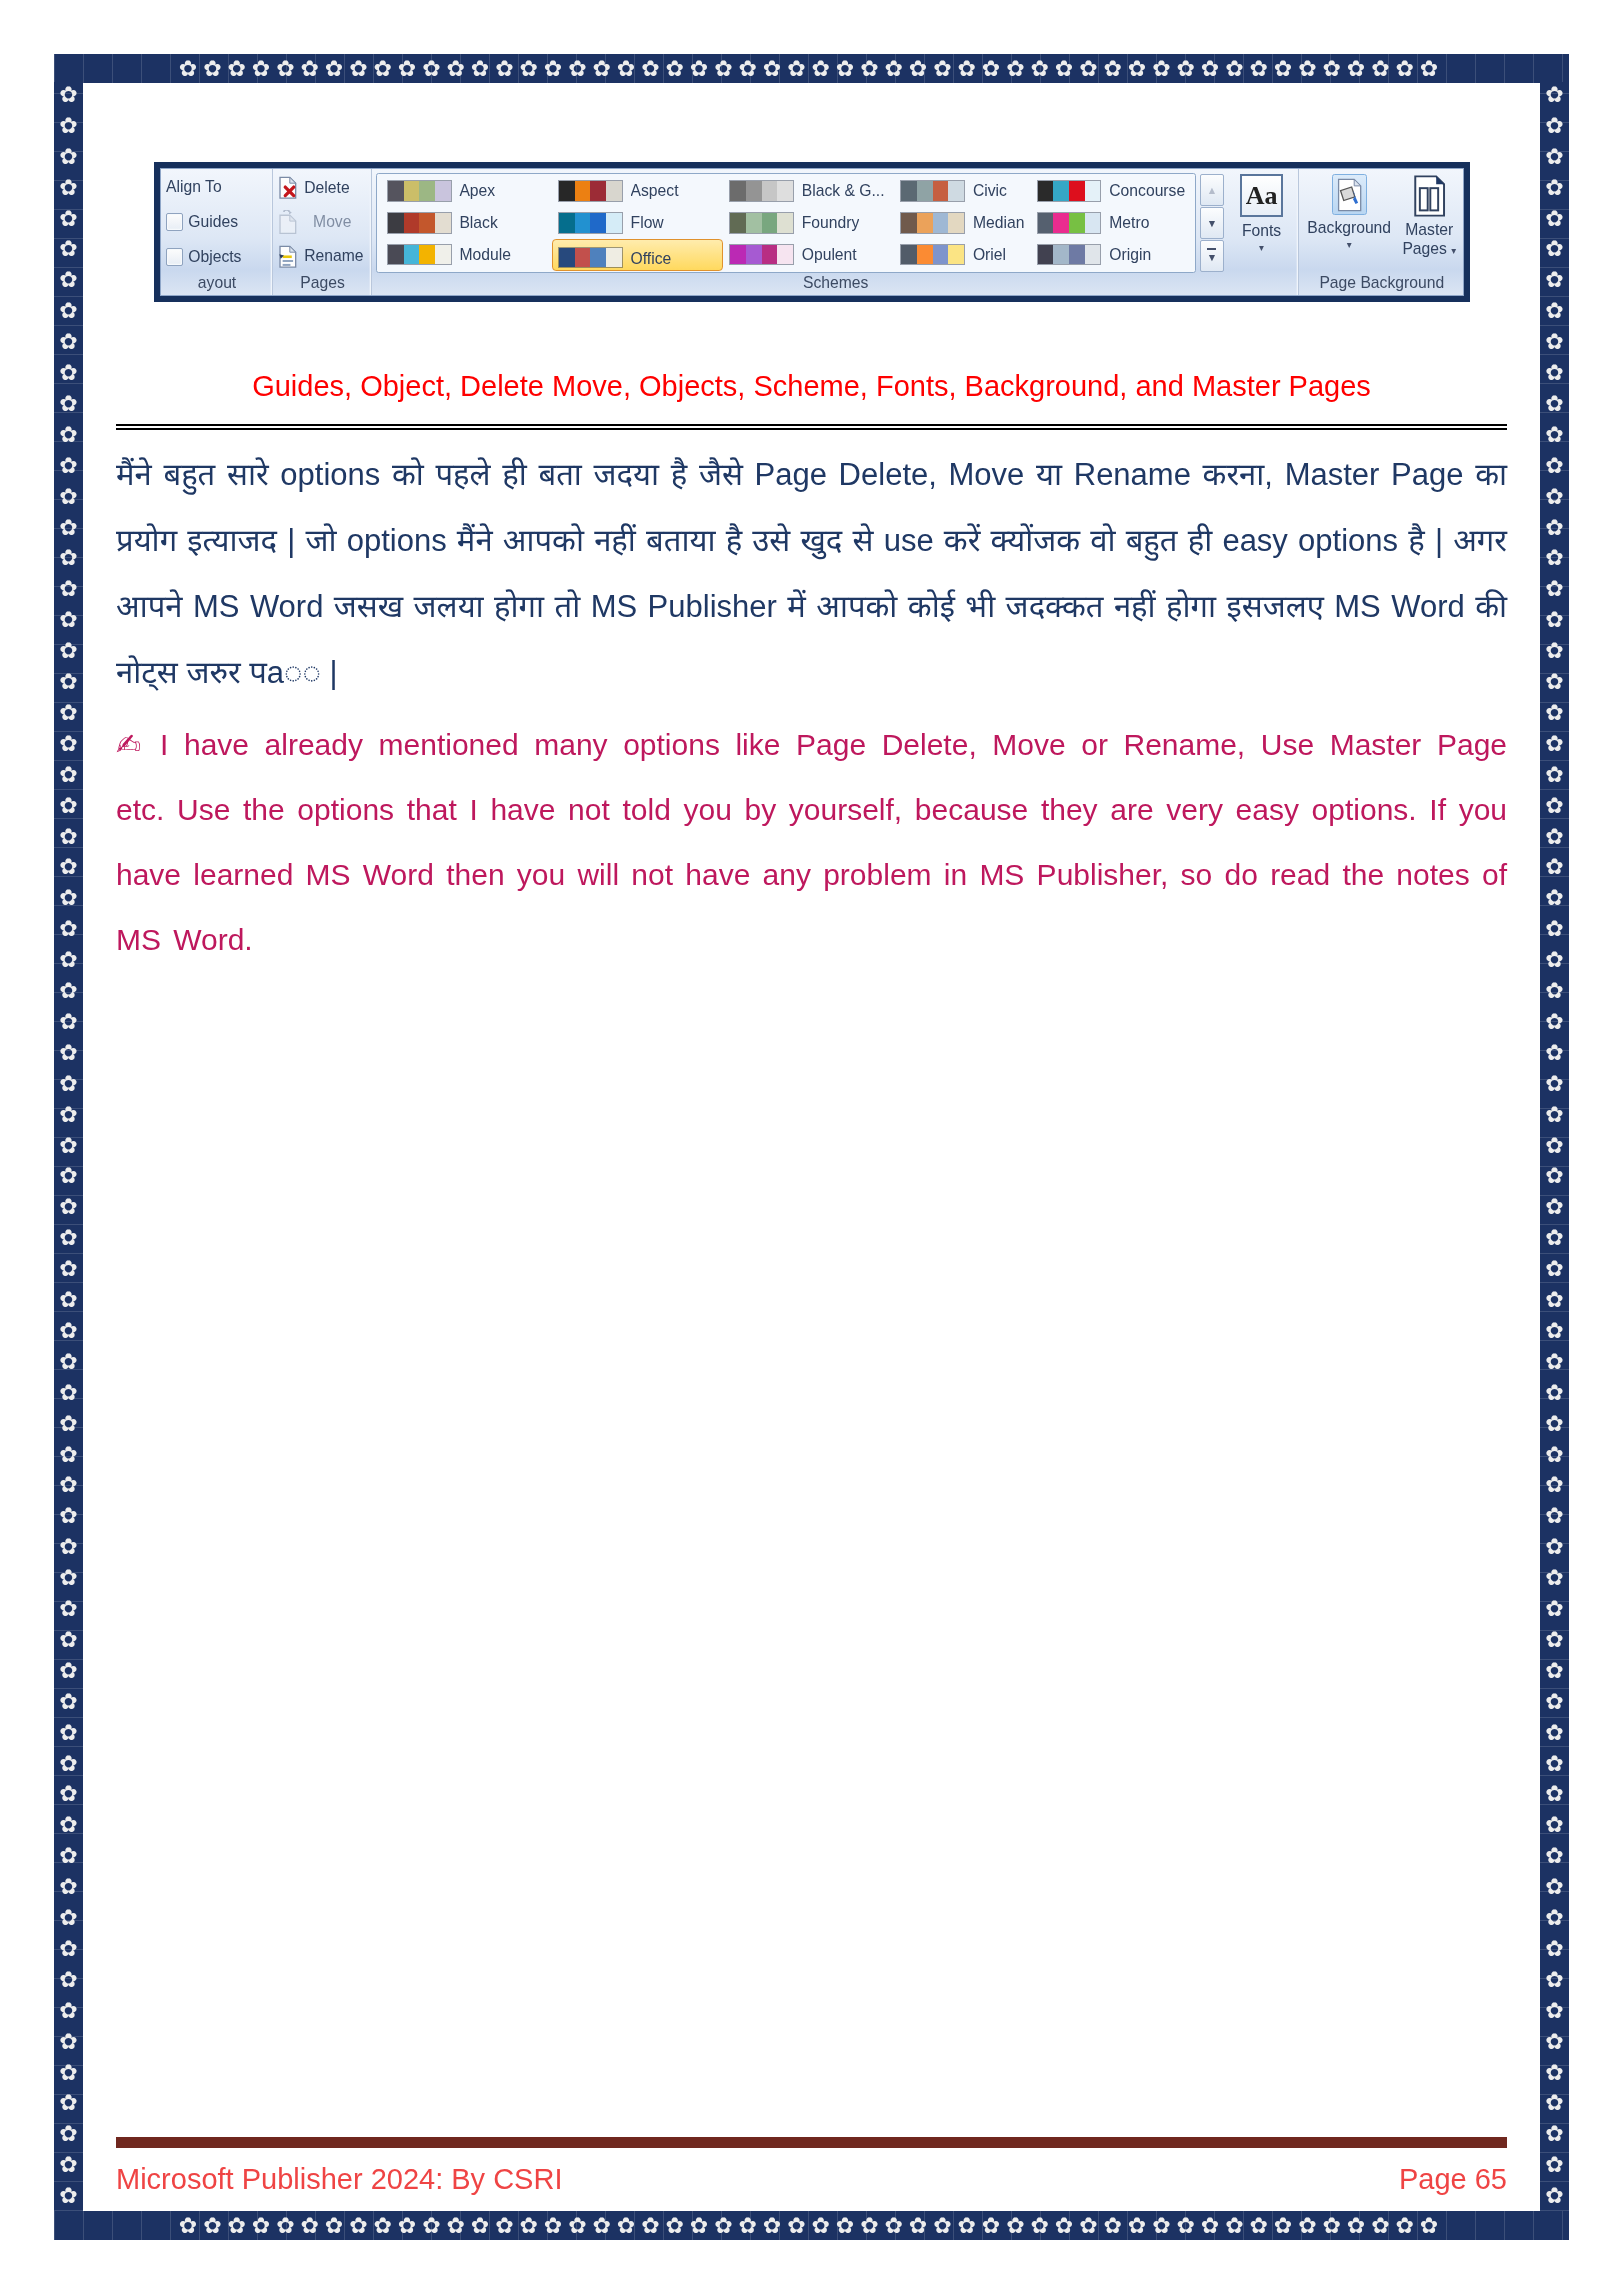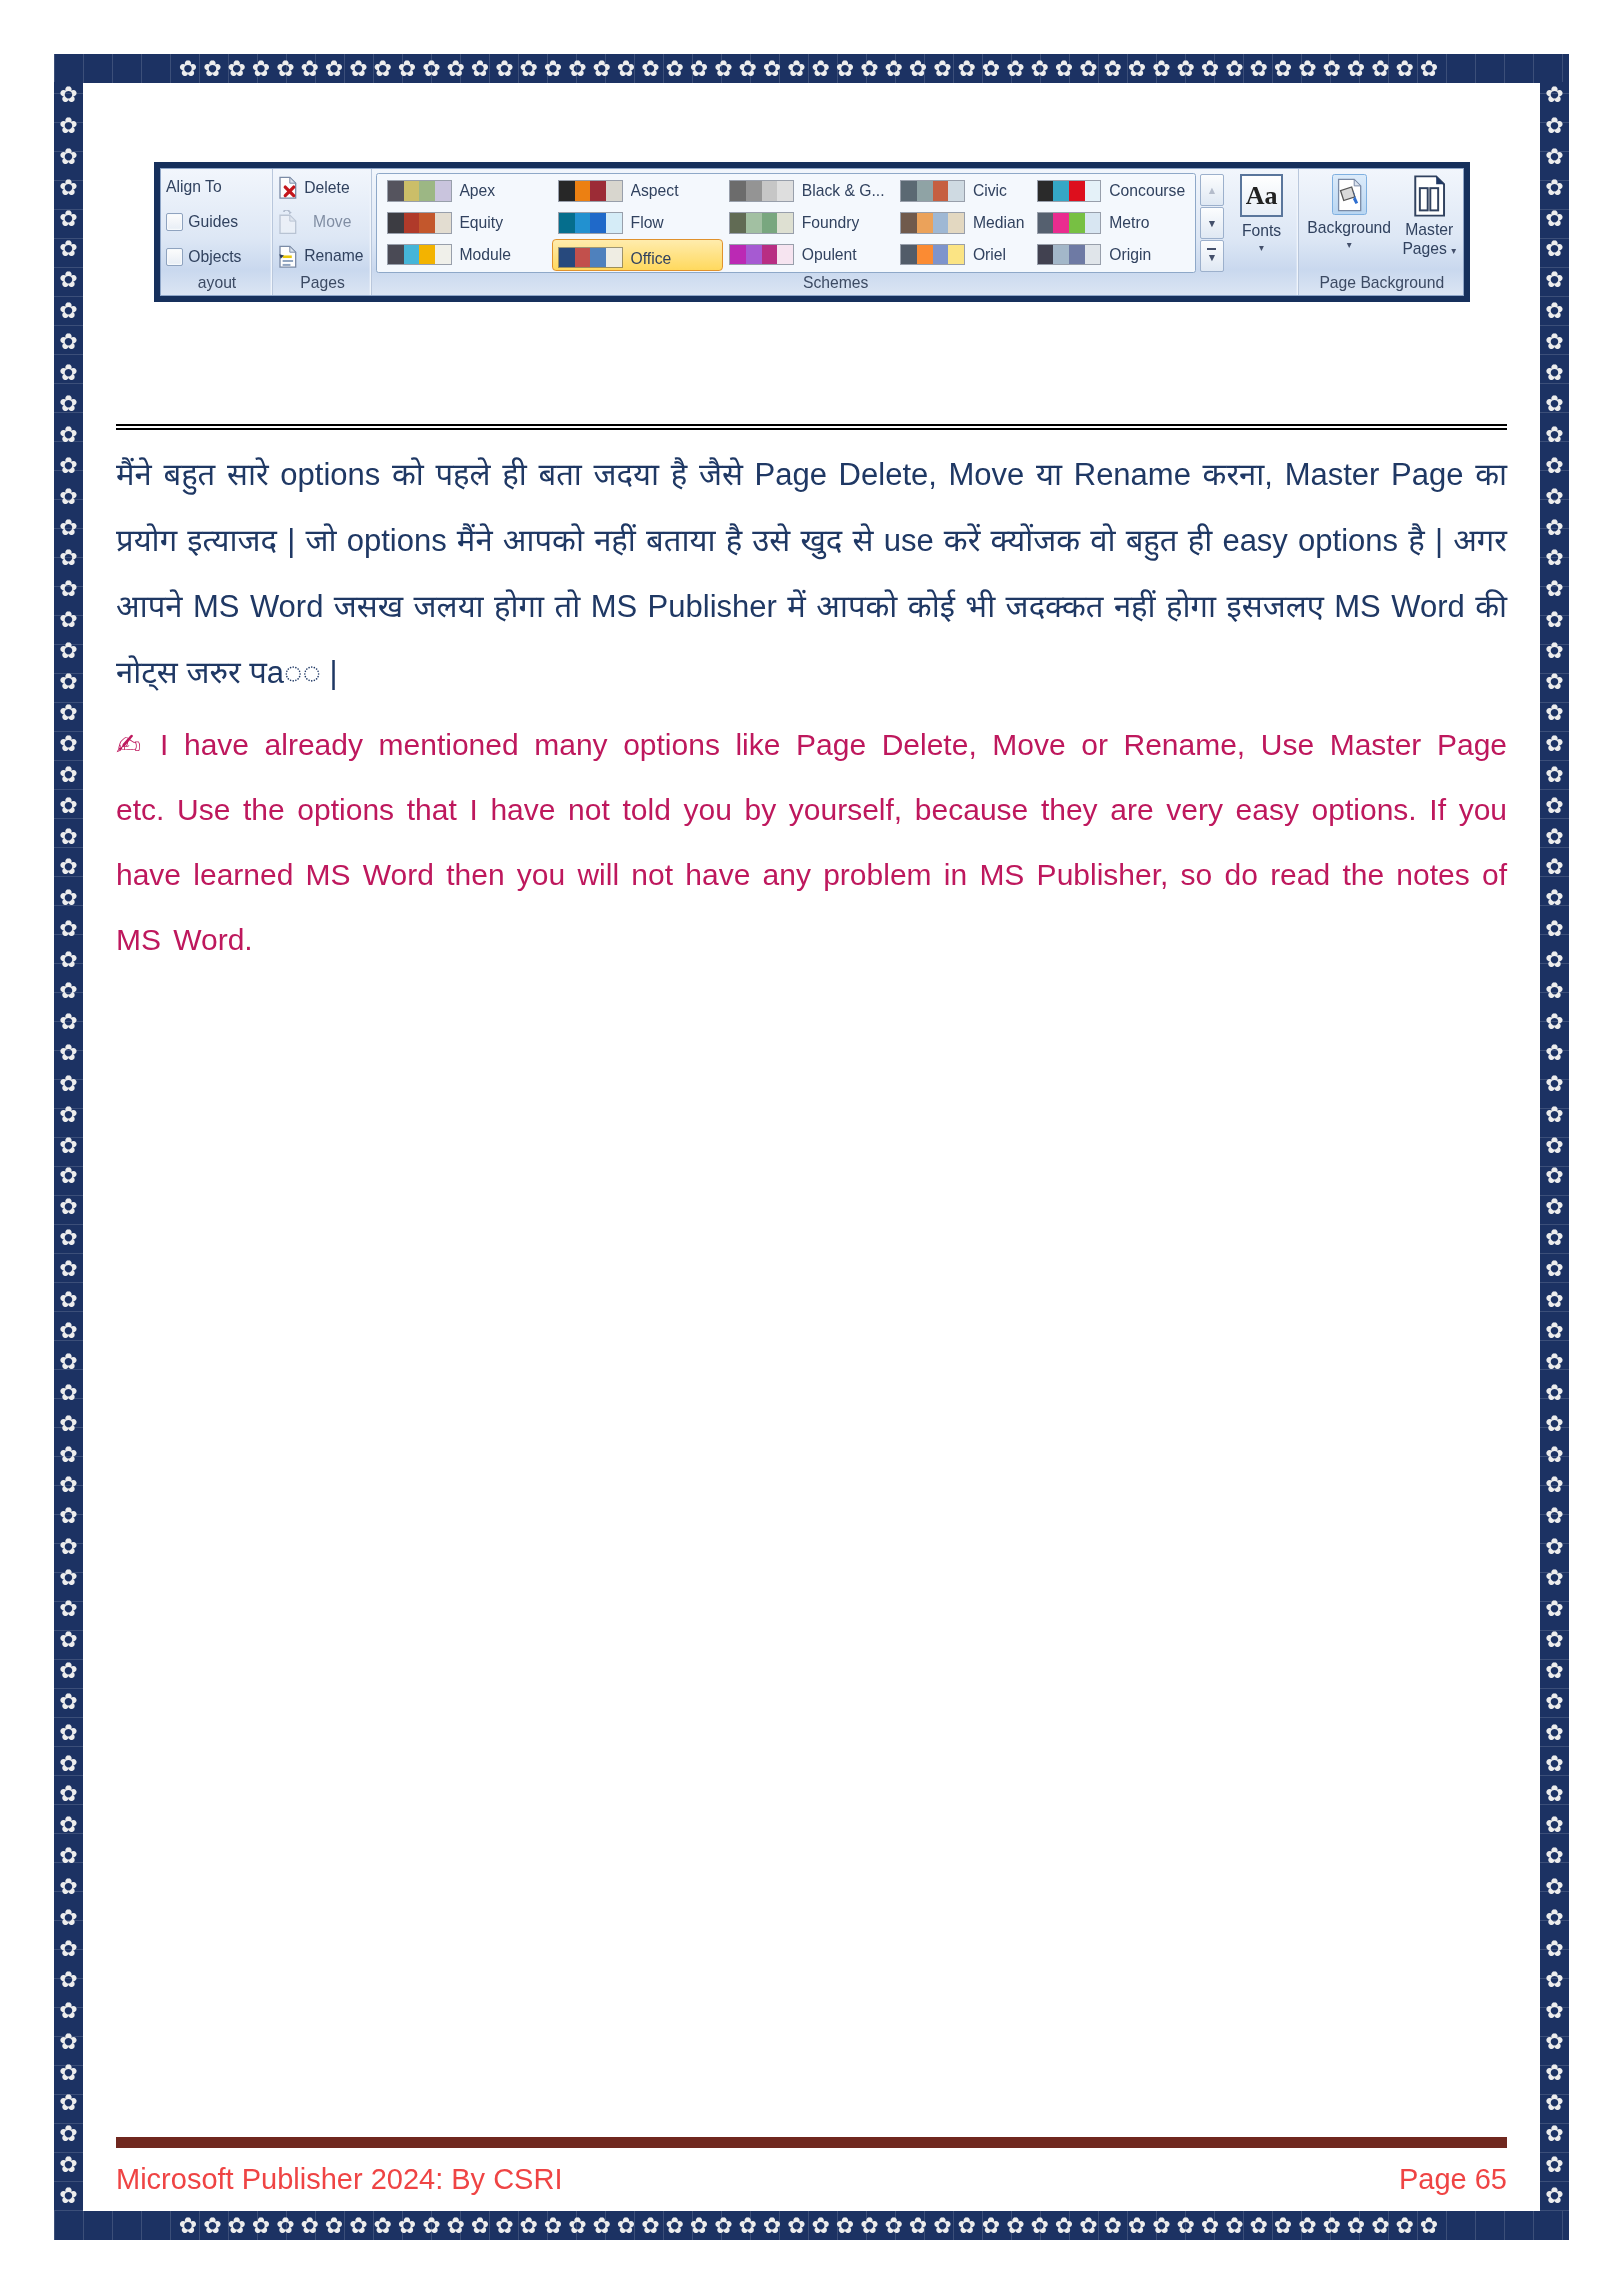--- a/index.html
+++ b/index.html
@@ -166,21 +166,21 @@
                 </span>
                 <span class="scheme-name">Apex</span>
               </div>
               <div class="scheme-item">
                 <span class="swatches">
                   <i style="background: rgb(60, 60, 66);"></i>
                   <i style="background: rgb(176, 58, 42);"></i>
                   <i style="background: rgb(195, 87, 44);"></i>
                   <i style="background: rgb(227, 221, 209);"></i>
                 </span>
-                <span class="scheme-name">Equity</span>
+                <span class="scheme-name">Black</span>
               </div>
               <div class="scheme-item">
                 <span class="swatches">
                   <i style="background: rgb(74, 74, 85);"></i>
                   <i style="background: rgb(69, 181, 216);"></i>
                   <i style="background: rgb(243, 179, 0);"></i>
                   <i style="background: rgb(240, 240, 234);"></i>
                 </span>
                 <span class="scheme-name">Module</span>
               </div>
@@ -341,20 +341,21 @@
               <span class="drop">▾</span>
             </span>
           </div>
         </div>
         <div class="group-label">Page Background</div>
       </div>
 
     </div>
   </div>
 
+  <div class="caption">Guides, Object, Delete Move, Objects, Scheme, Fonts, Background, and Master Pages</div>
   <div class="rule-black"></div>
 
   <div class="para hindi">मैंने बहुत सारे options को पहले ही बता जदया है जैसे Page Delete, Move या Rename करना, Master Page का प्रयोग इत्याजद | जो options मैंने आपको नहीं बताया है उसे खुद से use करें क्योंजक वो बहुत ही easy options है |  अगर आपने MS Word जसख जलया होगा तो MS Publisher में आपको कोई भी जदक्कत नहीं होगा इसजलए MS Word की नोट्स जरुर पa◌◌ |</div>
 
   <div class="para english">
     <span class="hand">✍</span>
     <span>I have already mentioned many options like Page Delete, Move or Rename, Use Master Page etc. Use the options that I have not told you by yourself, because they are very easy options. If you have learned MS Word then you will not have any problem in MS Publisher, so do read the notes of MS Word.</span>
   </div>
 
   <div class="rule-maroon"></div>

